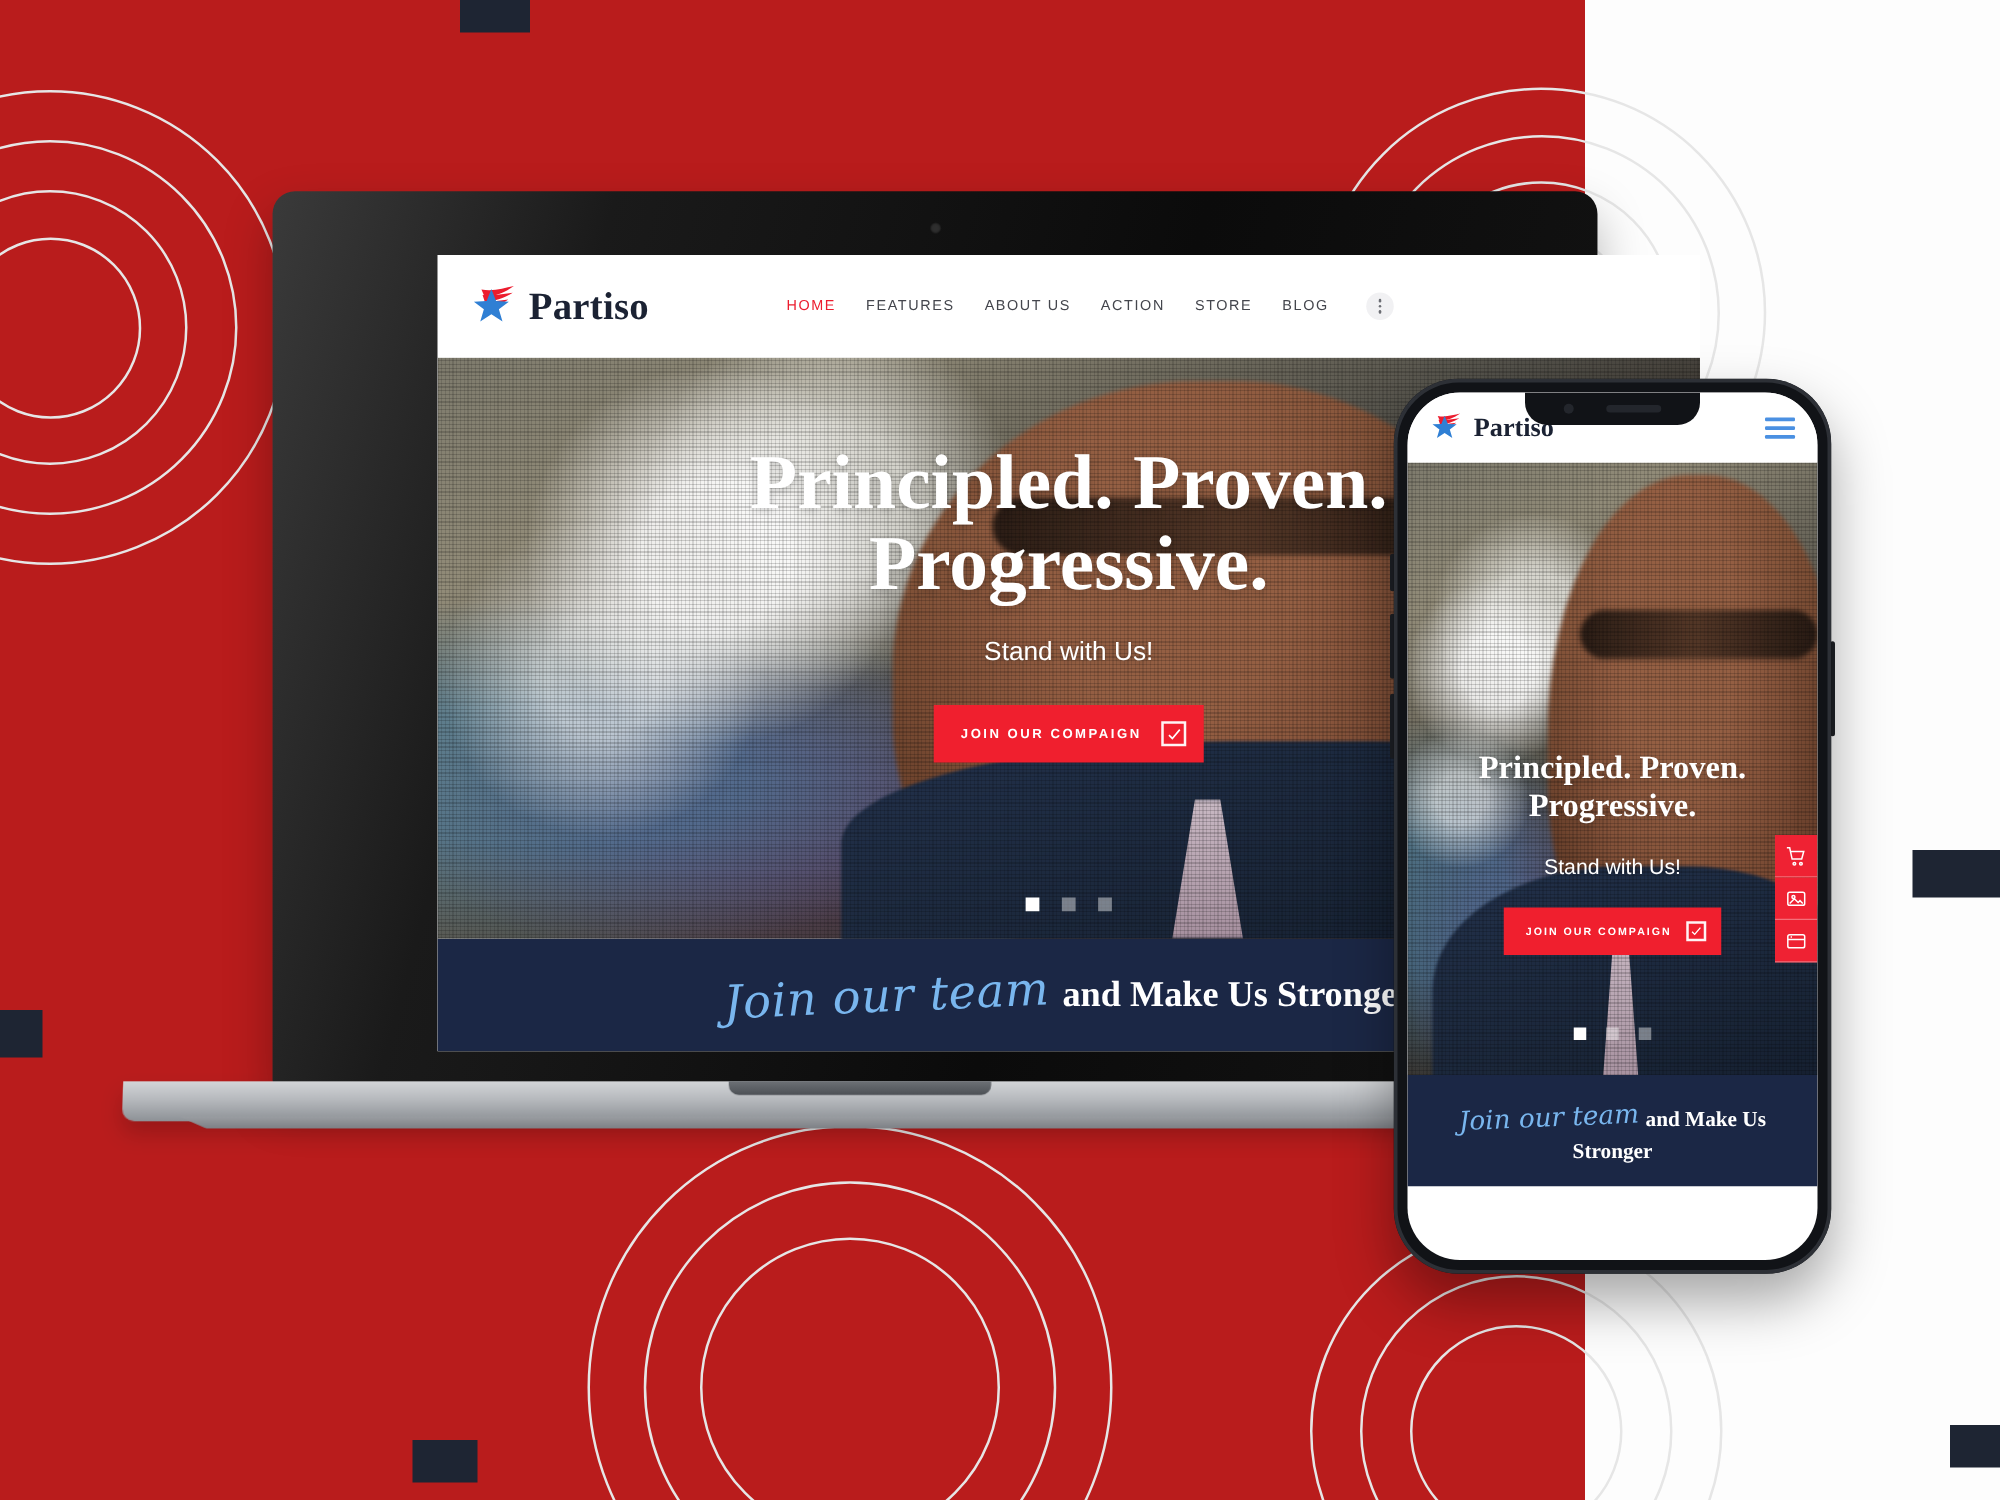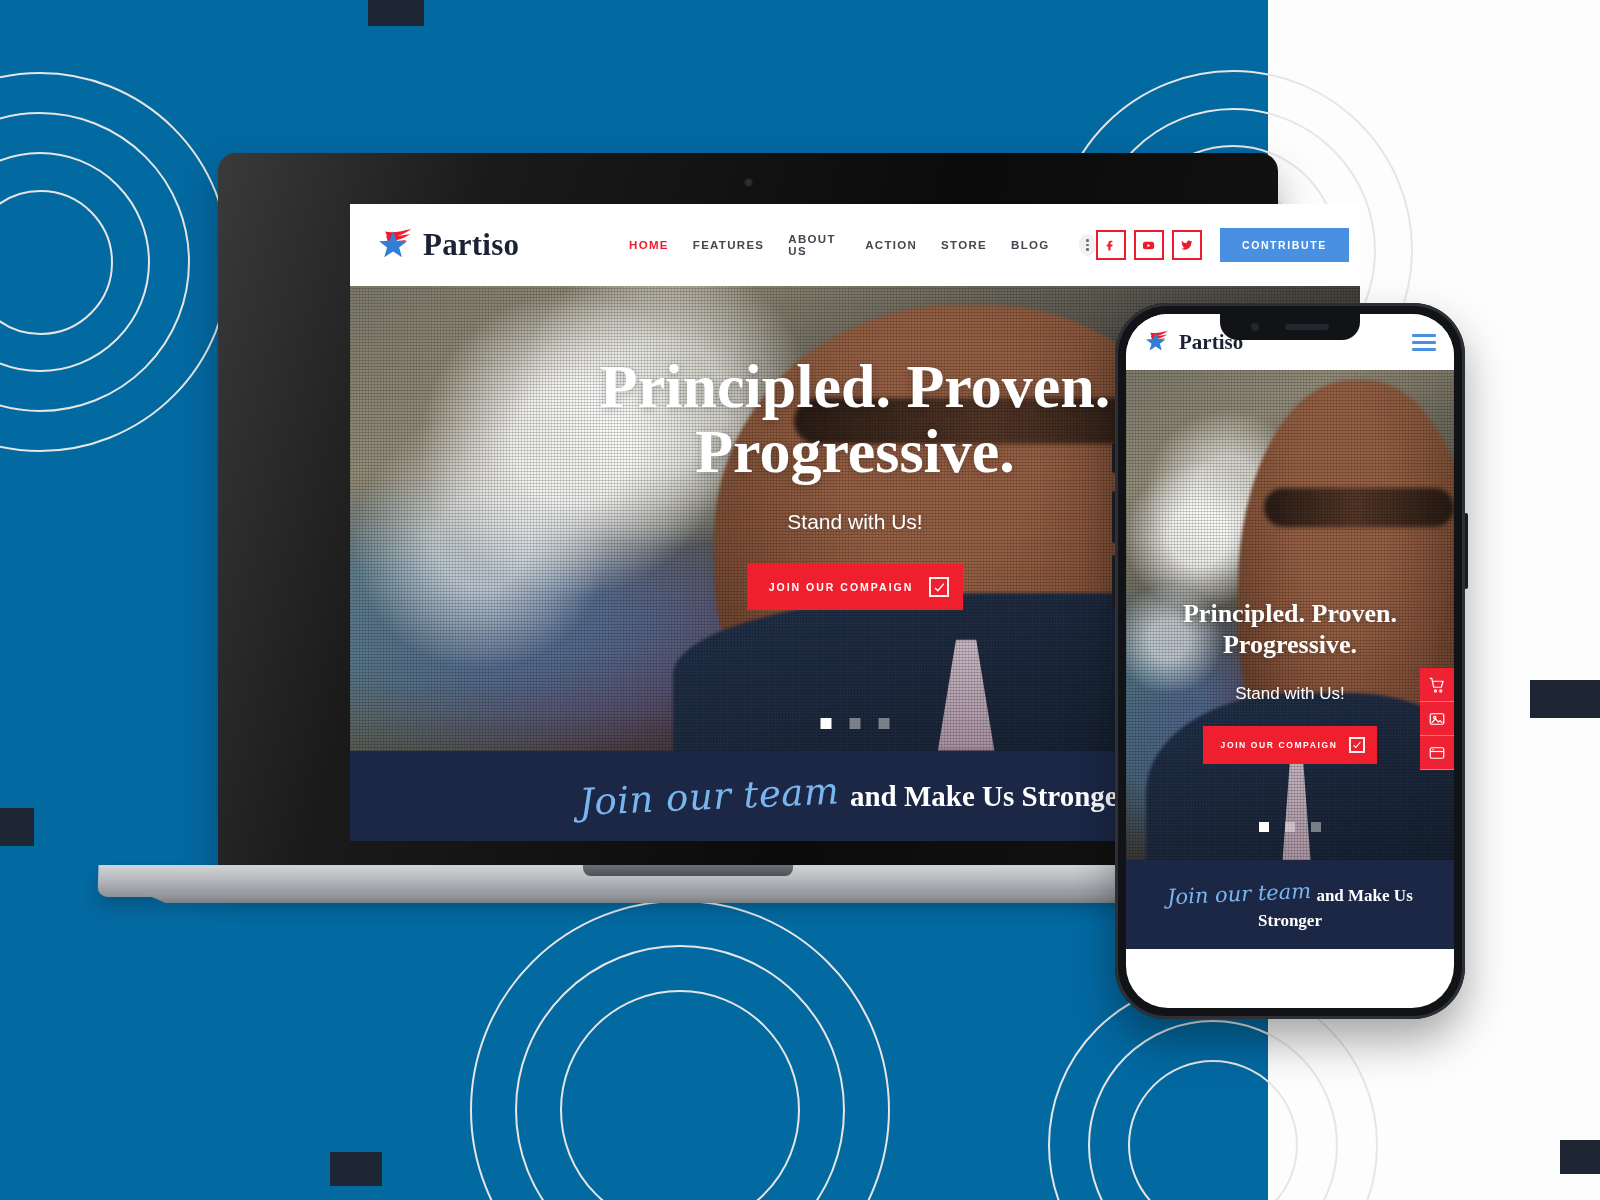--- a/index.html
+++ b/index.html
@@ -2,21 +2,21 @@
 <html><head>
 <meta charset="utf-8">
 <style>
   * { box-sizing: border-box; margin: 0; padding: 0; }
   html, body {
     width: 1600px; height: 1200px;
     background: #fdfdfd;
     font-family: "Liberation Sans", sans-serif;
     overflow: hidden;
   }
-  .stage { position: relative; width: 1268px; height: 1200px; background: #0369a1; }
+  .stage { position: relative; width: 1268px; height: 1200px; background: #b91c1c; }
 
   
   .rings { position: absolute; border: 2px solid #e6e6e6; border-radius: 50%; }
   .rings-left { left: -160px; top: 60px; }
   .rings-right { right: -160px; top: 70px; }
 
   .sq { position: absolute; background: #1e2533; }
   .sq1 { left: 368px; top: -10px; width: 56px; height: 36px; }
   .sq2 { left: 0px;   top: 808px; width: 34px; height: 38px; }
   .sq3 { left: 330px; top: 1152px; width: 52px; height: 34px; }
@@ -58,21 +58,21 @@
   .site-nav {
     height: 82px; background: #ffffff; display: flex; align-items: center;
     padding: 0 26px; position: relative; z-index: 3;
   }
   .brand { display: flex; align-items: center; gap: 9px; }
   .brand-mark { width: 38px; height: 34px; position: relative; flex: none; }
   .brand-name { font-family: "Liberation Serif", serif; font-weight: bold; font-size: 31px;
     color: #1b2233; letter-spacing: .2px; }
 
   .nav-links { display: flex; align-items: center; gap: 24px; margin-left: 110px; }
-  .nav-link { font-size: 11.5px; letter-spacing: 1.3px; color: #44464d; font-weight: bold;
+  .nav-link { font-size: 11.5px; letter-spacing: 1.3px; color: #44464d; font-weight: normal;
     text-transform: uppercase; cursor: pointer; }
   .nav-link.active { color: #ec1c2e; }
   .nav-more { width: 22px; height: 22px; border-radius: 50%; background: #f1f1f3;
     display: flex; flex-direction: column; align-items: center; justify-content: center; gap: 2px; margin-left: 6px; }
   .nav-more i { width: 2.5px; height: 2.5px; background: #6b6d73; border-radius: 50%; display: block; }
 
   .nav-right { margin-left: auto; display: flex; align-items: center; gap: 8px; }
   .soc {
     width: 30px; height: 30px; border: 2px solid #ec1c2e; background: #fff;
     display: flex; align-items: center; justify-content: center; cursor: pointer;
@@ -276,38 +276,20 @@
             <span class="nav-link">ACTION</span>
             <span class="nav-link">STORE</span>
             <span class="nav-link">BLOG</span>
             <span class="nav-more">
                 <i></i>
                 <i></i>
                 <i></i>
               </span>
           </div>
 
-          <div class="nav-right">
-            <span class="soc">
-              <svg viewBox="0 0 24 24">
-                  <path d="M15 3h-3a4 4 0 0 0-4 4v3H5v4h3v7h4v-7h3l1-4h-4V7a1 1 0 0 1 1-1h3z"></path>
-                </svg>
-            </span>
-            <span class="soc">
-              <svg viewBox="0 0 24 24">
-                  <path d="M22 7.5a3 3 0 0 0-2.1-2.1C18 5 12 5 12 5s-6 0-7.9.4A3 3 0 0 0 2 7.5 31 31 0 0 0 1.6 12 31 31 0 0 0 2 16.5a3 3 0 0 0 2.1 2.1C6 19 12 19 12 19s6 0 7.9-.4a3 3 0 0 0 2.1-2.1A31 31 0 0 0 22.4 12 31 31 0 0 0 22 7.5zM10 15V9l5.2 3z"></path>
-                </svg>
-            </span>
-            <span class="soc">
-              <svg viewBox="0 0 24 24">
-                  <path d="M23 4.9a8.6 8.6 0 0 1-2.5.7A4.3 4.3 0 0 0 22.4 3a8.6 8.6 0 0 1-2.7 1.1 4.3 4.3 0 0 0-7.3 3.9A12.2 12.2 0 0 1 3.6 3.5a4.3 4.3 0 0 0 1.3 5.7 4.2 4.2 0 0 1-1.9-.5v.1a4.3 4.3 0 0 0 3.4 4.2 4.3 4.3 0 0 1-1.9.1 4.3 4.3 0 0 0 4 3A8.6 8.6 0 0 1 2 17.9a12.2 12.2 0 0 0 6.6 1.9c7.9 0 12.2-6.5 12.2-12.2v-.6A8.6 8.6 0 0 0 23 4.9z"></path>
-                </svg>
-            </span>
-            <button class="btn-contribute">CONTRIBUTE</button>
-          </div>
         </div>
 
         <div class="hero">
           <div class="hero-photo">
             <div class="bg-blur"></div>
             <div class="man-head"></div>
             <div class="glasses"></div>
             <div class="suit"></div>
             <div class="tie"></div>
             <div class="scan"></div>

